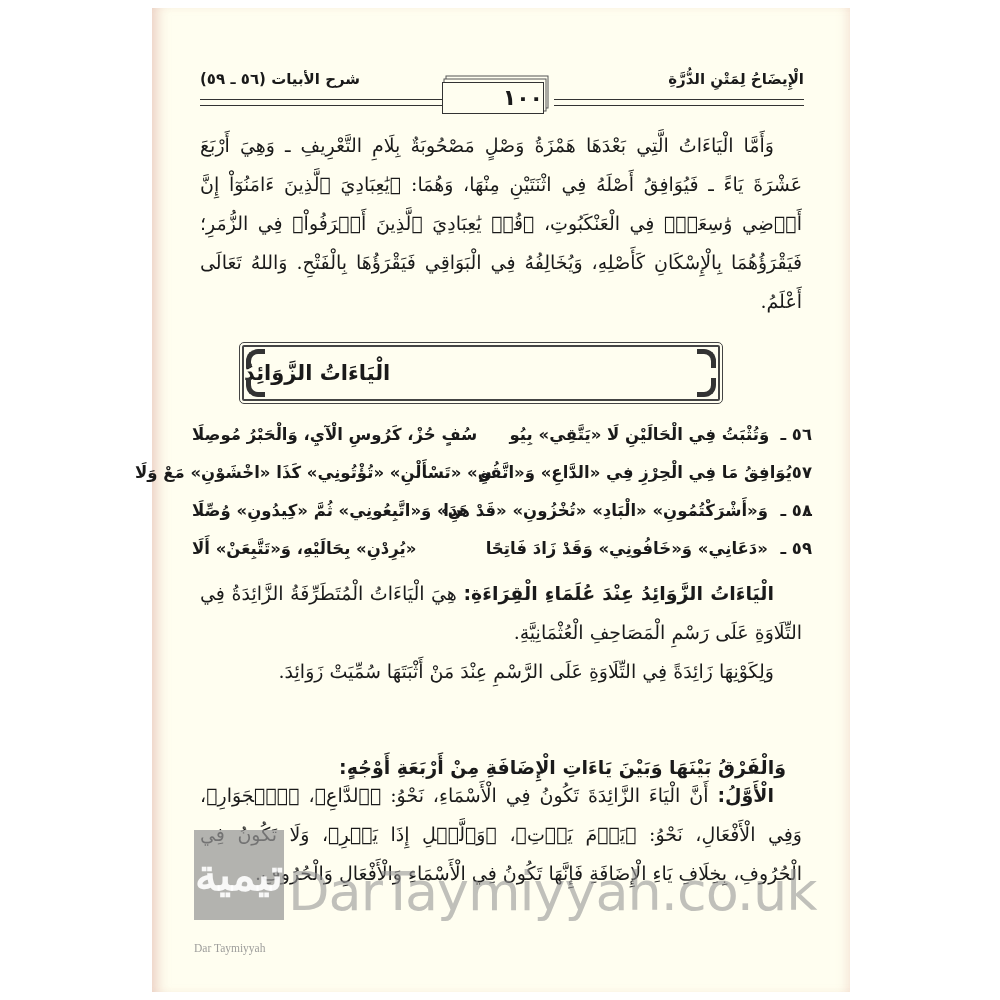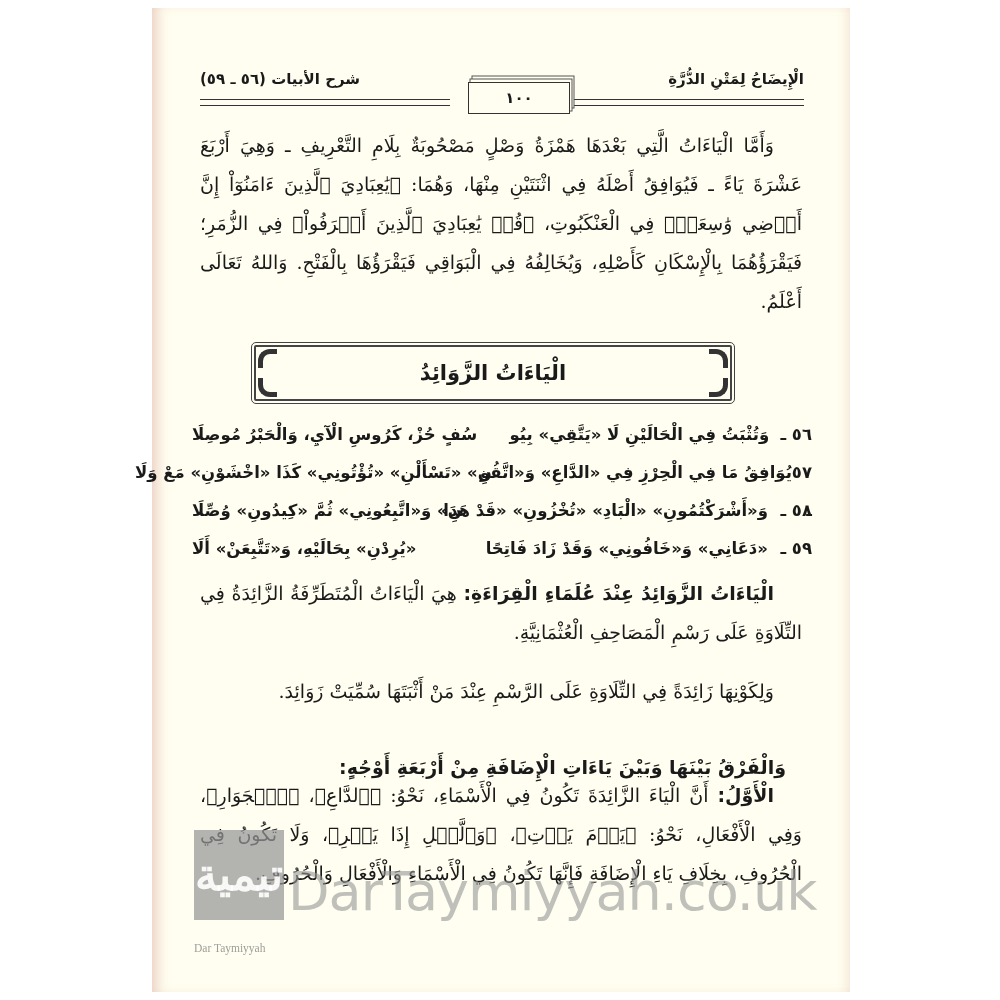--- a/index.html
+++ b/index.html
@@ -47,29 +47,28 @@
       position: absolute;
       top: 29px;
       height: 5px;
       border-top: 1.5px solid #333;
       border-bottom: 1.5px solid #333;
     }
     .hdr-rule.r { right: 0; width: 250px; }
     .hdr-rule.l { left: 0; width: 250px; }
     .page-num-box {
       position: absolute;
-      left: 268px;
+      left: 242px;
       top: 12px;
       width: 100px;
       height: 30px;
       border: 1.5px solid #333;
       background: #fffef0;
       box-shadow: 2px -3px 0 -0.5px #fffef0, 2px -3px 0 0.5px #555, 4px -6px 0 -0.5px #fffef0, 4px -6px 0 0.5px #555;
-      text-align: center;
-      font-size: 15px;
+      font-size: 22px;
       font-weight: bold;
       line-height: 30px;
       letter-spacing: 2px;
     }
     .body-text {
       position: absolute;
       left: 48px;
       width: 602px;
       direction: rtl;
       text-align: justify;
@@ -82,23 +81,22 @@
     .title-box {
       position: absolute;
       left: 90px;
       top: 337px;
       width: 474px;
       height: 52px;
       border: 2px solid #444;
       outline: 1px solid #444;
       outline-offset: 2px;
       border-radius: 2px;
-      text-align: center;
-      direction: rtl;
-      margin-left: 12px;
+      text-align: left;
+      direction: rtl;
     }
     .title-box .corner {
       position: absolute;
       width: 14px;
       height: 14px;
       border-color: #333;
       border-style: solid;
     }
     .title-box .tl { left: 2px; top: 2px; border-width: 5px 0 0 5px; border-radius: 12px 0 0 0; }
     .title-box .tr { right: 2px; top: 2px; border-width: 5px 5px 0 0; border-radius: 0 12px 0 0; }
@@ -124,21 +122,21 @@
     }
     .verse-row {
       display: flex;
       height: 38px;
       line-height: 38px;
     }
     .verse-num { width: 44px; text-align: right; }
     .hemi1 { width: 300px; text-align: right; white-space: nowrap; }
     .hemi2 { flex: 1; text-align: left; white-space: nowrap; }
     .para2 { top: 566px; text-indent: 28px; }
-    .para3 { top: 664px; text-indent: 28px; }
+    .para3 { top: 644px; text-indent: 28px; }
     .para4 { top: 728px; text-indent: 28px; }
     .para5 { top: 768px; text-indent: 28px; }
     b.lead { font-family: "DejaVu Sans", sans-serif; font-weight: bold; }
     .wm-logo {
       position: absolute;
       left: 42px;
       top: 822px;
       width: 90px;
       height: 90px;
       background: rgba(150,150,150,0.72);

